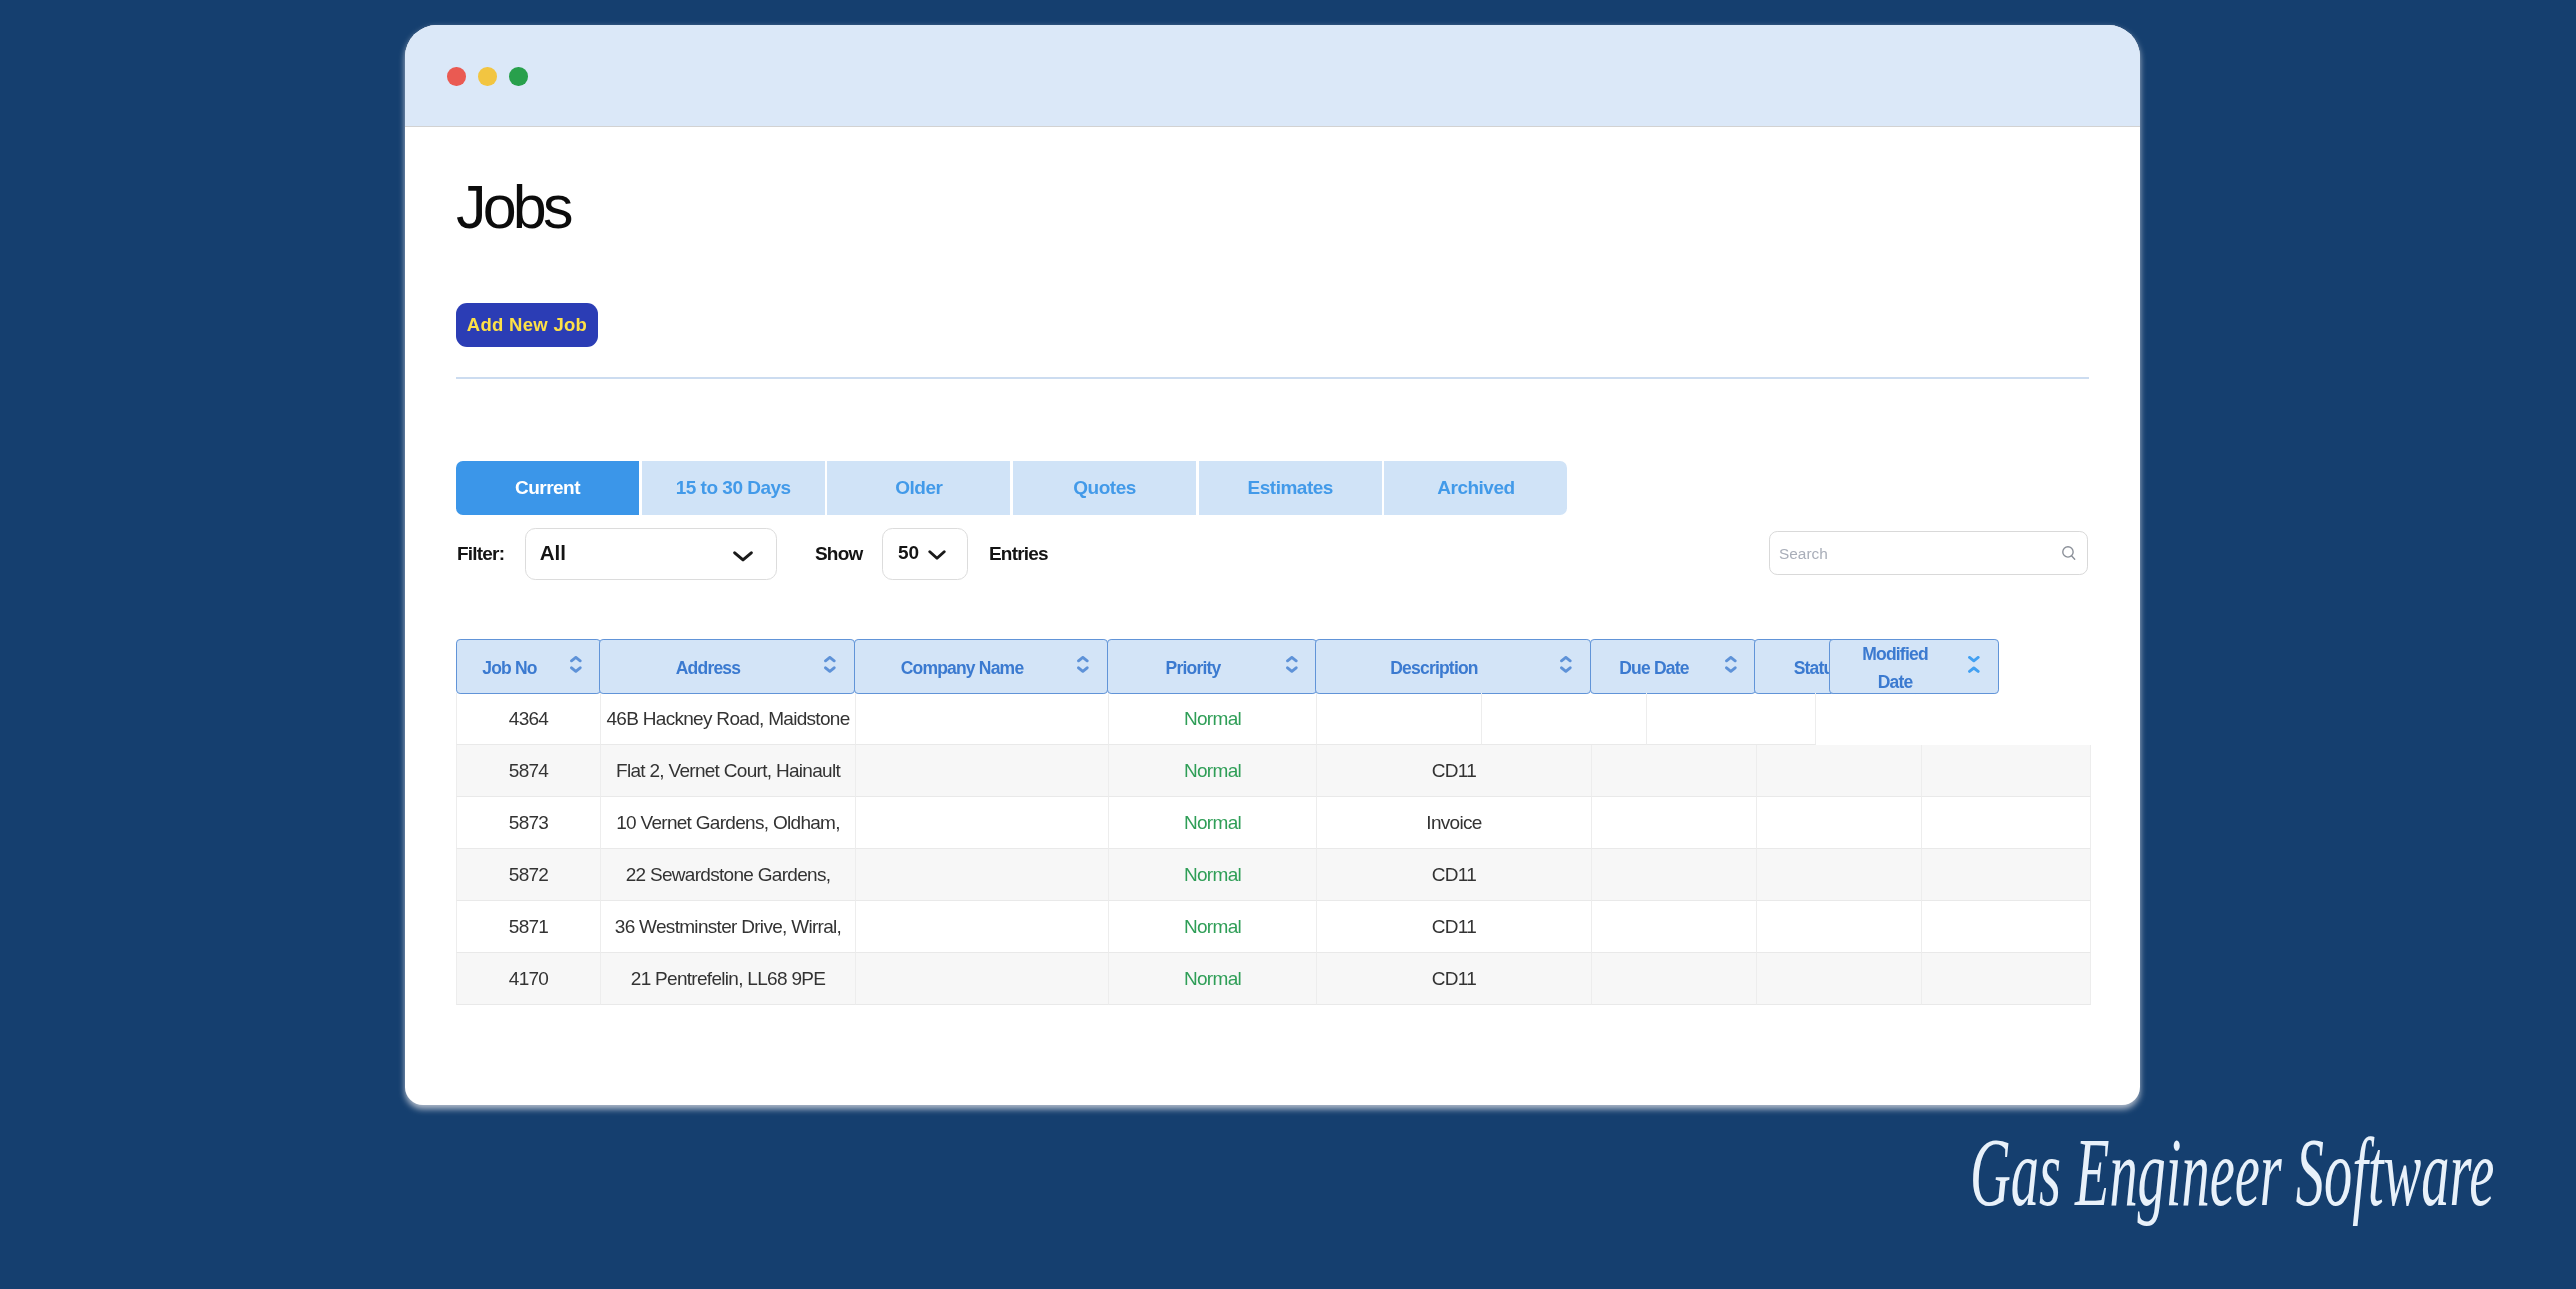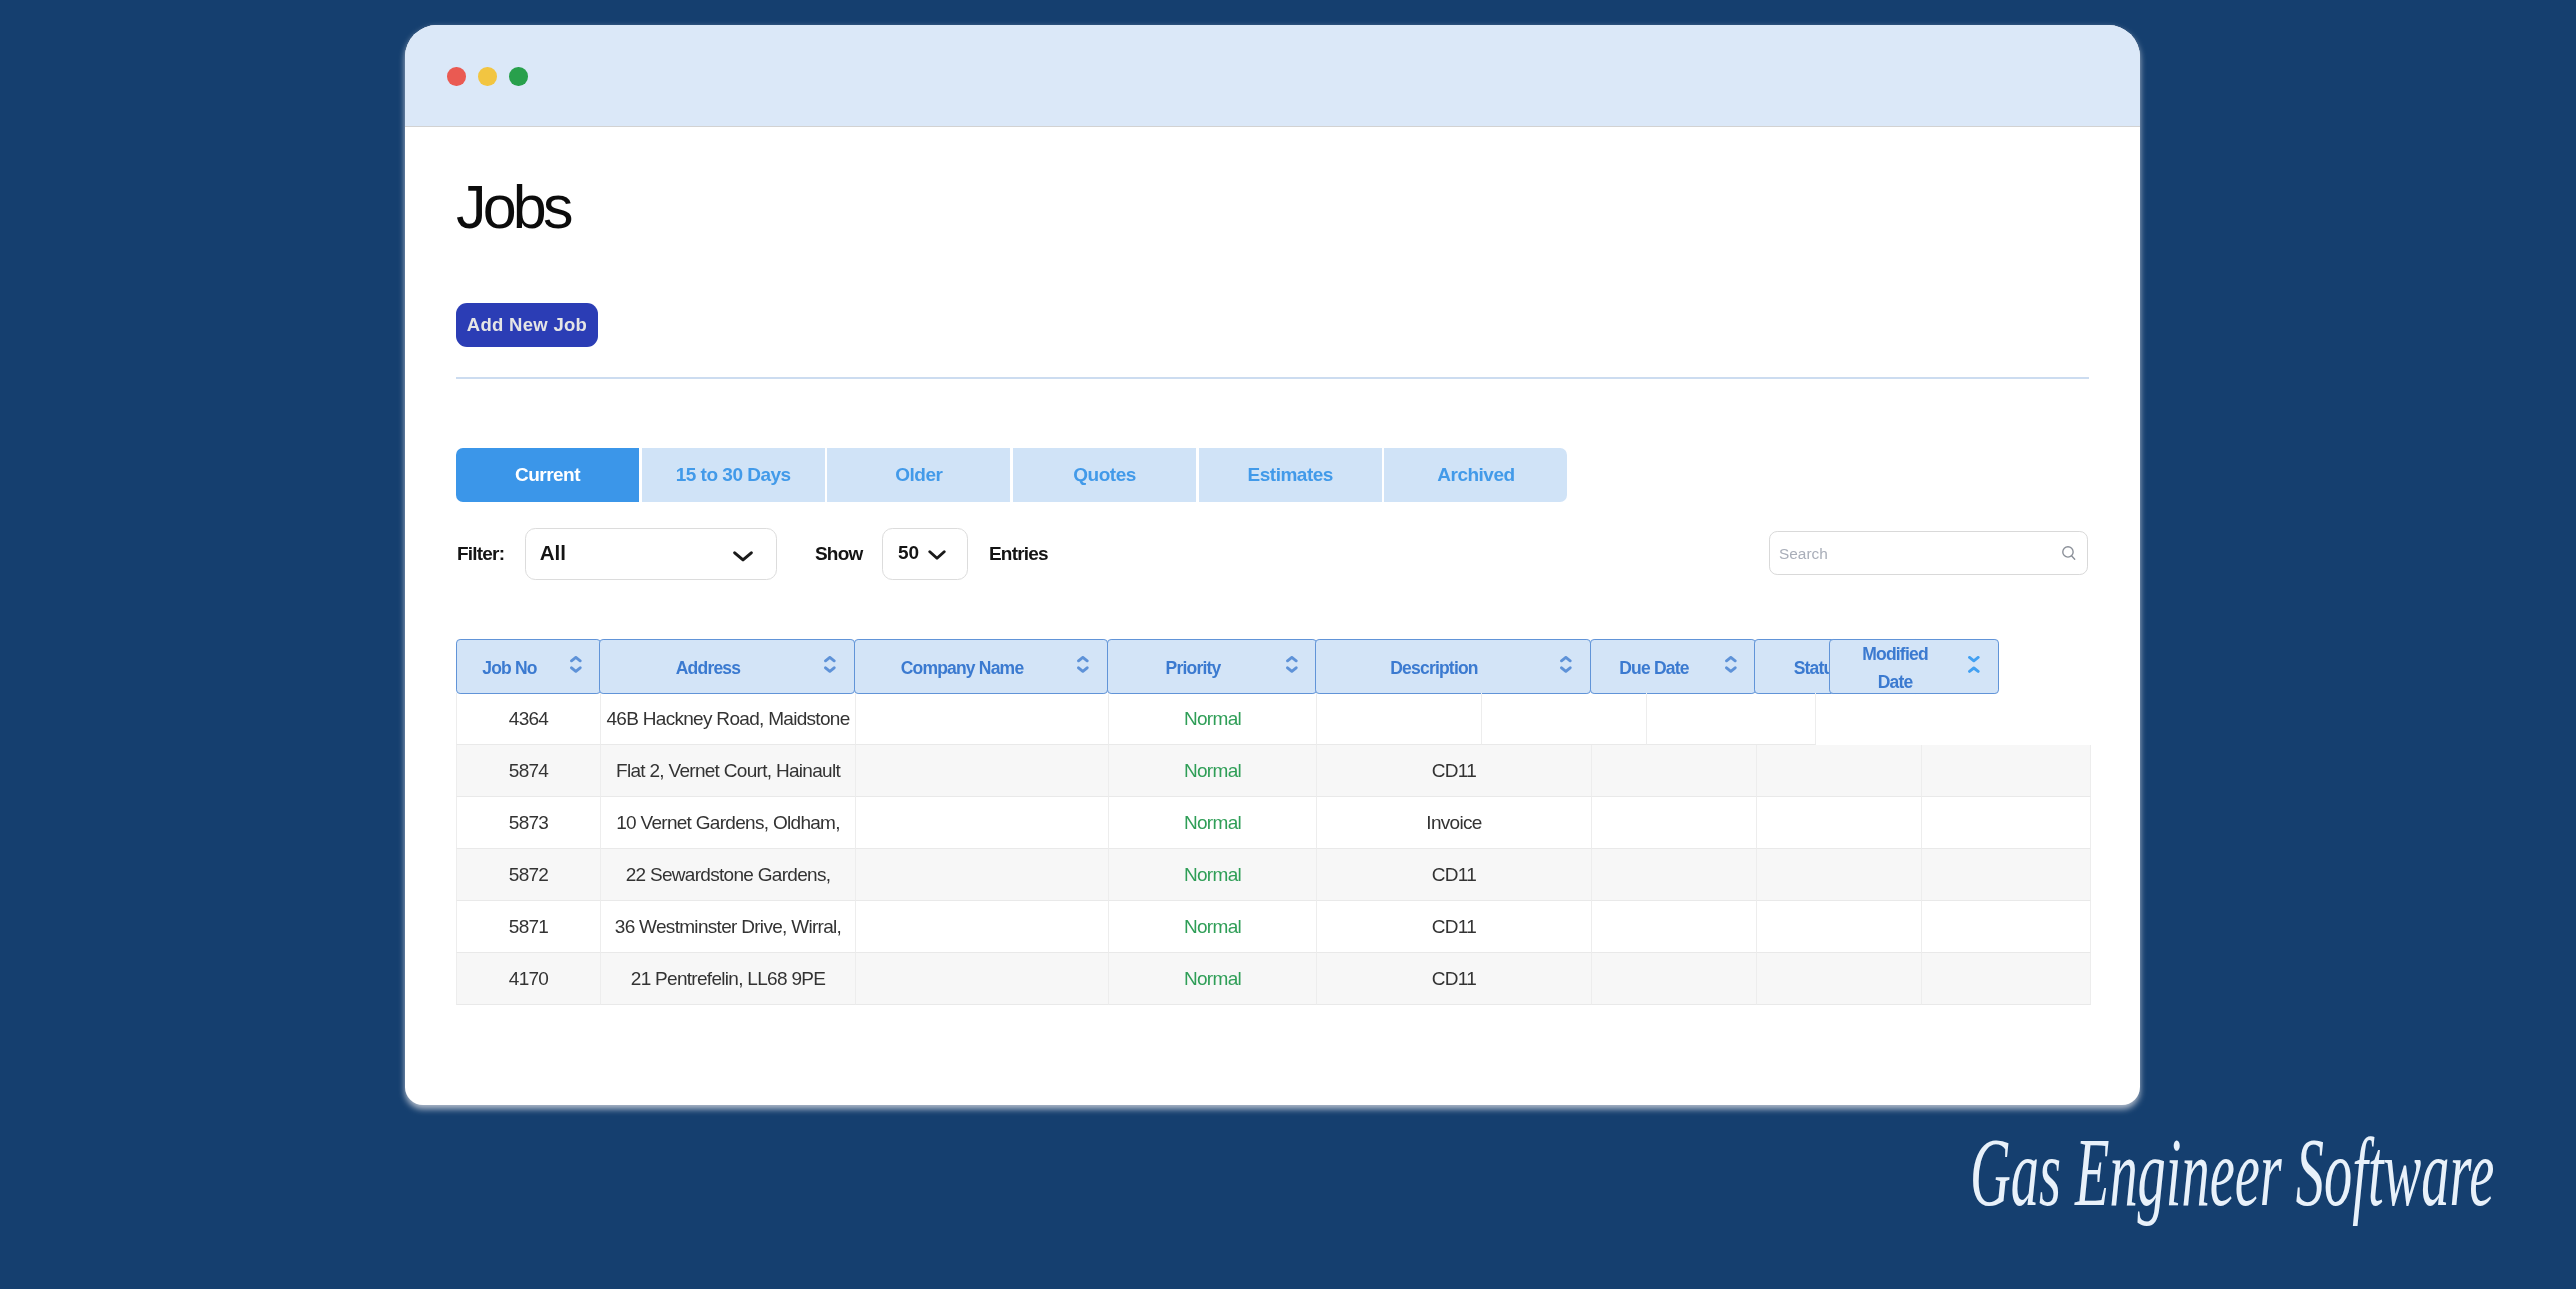--- a/index.html
+++ b/index.html
@@ -11,27 +11,27 @@
   .titlebar { position:absolute; left:0; top:0; width:100%; height:102px;
               background:#dbe8f8; border-radius:32px 32px 0 0;
               border-bottom:1.4px solid #d2d2d2; }
   .dot { position:absolute; width:18.5px; height:18.5px; border-radius:50%; top:42px; }
   .d1 { left:42px; background:#ea5a52; }
   .d2 { left:73px; background:#f2c541; }
   .d3 { left:104px; background:#28a04c; }
   h1.jobs { position:absolute; left:51px; top:152px; font-size:61px; font-weight:normal;
             color:#0c0c0c; letter-spacing:-3.8px; line-height:61px; }
   .addbtn { position:absolute; left:456px; top:303px; width:142px; height:44px;
-            background:#2b3db5; border-radius:11px; color:#e5e5e5; font-size:18.5px;
+            background:#2b3db5; border-radius:11px; color:#fde047; font-size:18.5px;
             font-weight:bold; text-align:center; line-height:44px; letter-spacing:0.3px; }
   .divider { position:absolute; left:456px; top:377px; width:1633px; height:1.7px; background:#ccdcf0; }
 
   .tabs { position:absolute; left:456px; top:448px; height:54px; display:flex; gap:2.7px; }
   .tab { width:183px; height:54px; background:#d0e3f7; color:#429ae9;
-         font-size:19px; font-weight:bold; letter-spacing:-0.5px; display:flex; align-items:center; justify-content:center; }
+         font-size:19px; font-weight:bold; letter-spacing:-0.5px; display:flex; align-items:center; justify-content:center;margin-top:13px; }
   .tab.active { background:#3b96e9; color:#fff; border-radius:6.9px 0 0 6.9px; }
   .tab.last { border-radius:0 6.9px 6.9px 0; }
 
   .flabel { position:absolute; font-size:19px; font-weight:bold; letter-spacing:-0.8px; color:#141414; top:544px; line-height:19px; }
   .dd { position:absolute; top:528px; height:52px; background:#fff; border:1.4px solid #dcdcdc;
         border-radius:10.3px; }
   .dd .t { position:absolute; left:13.7px; top:13.7px; font-size:20.6px; font-weight:bold; color:#141414; line-height:20.6px; }
   .chev { position:absolute; top:18px; width:20.6px; height:10.3px; }
   .search { position:absolute; left:1769px; top:531px; width:319px; height:44px;
             background:#fff; border:1.4px solid #d9d9d9; border-radius:8.2px; }

